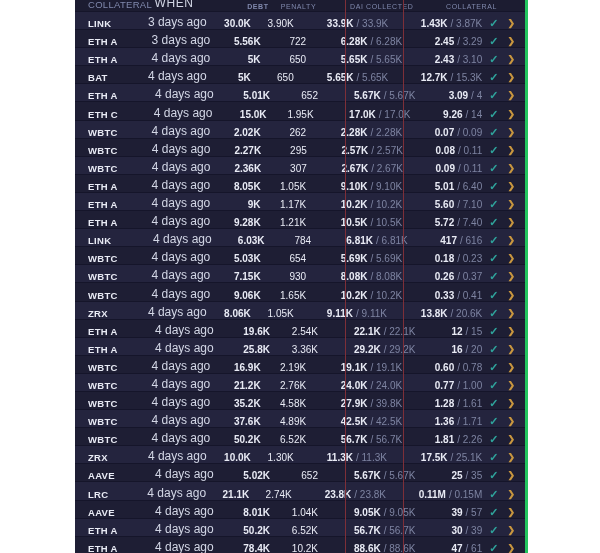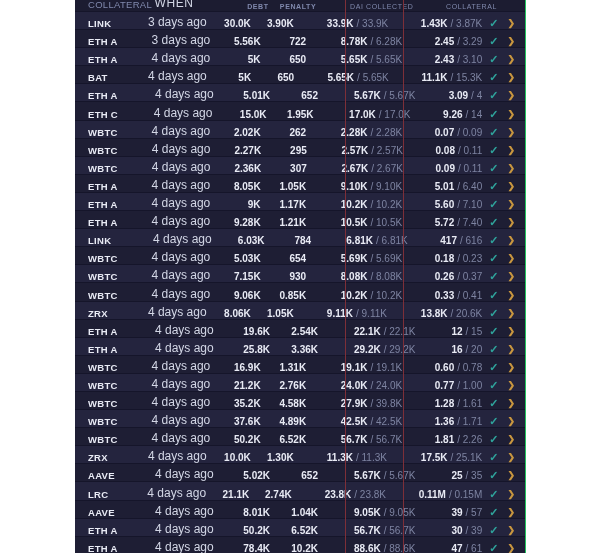--- a/index.html
+++ b/index.html
@@ -2,40 +2,40 @@
 <html><head>
 <meta charset="utf-8">
 <style>
   html,body{margin:0;padding:0;}
   body{
     width:600px;height:553px;background:#ffffff;overflow:hidden;
     font-family:"Liberation Sans", sans-serif;position:relative;
   }
   .table-wrap{
     position:absolute;left:75px;top:0;width:450px;height:553px;
-    background:#1c1c31;overflow:hidden;border-right:1px solid #22c55e;
+    background:#1c1c31;overflow:hidden;border-right:3px solid #22c55e;
   }
   .vline{position:absolute;top:0;bottom:0;width:1px;background:#7d2f38;z-index:5;}
   .vline.left{left:270px;}
   .vline.right{left:328px;}
   .hdr{
     display:flex;align-items:flex-end;height:10px;color:#8089ad;
     font-size:7px;letter-spacing:0.6px;text-transform:uppercase;
     padding-bottom:1px;
   }
   .row{
     display:flex;align-items:flex-end;height:18.1px;color:#e9ebf5;
     font-size:10px;box-sizing:border-box;border-top:1px solid #15152a;
   }
   .row:nth-child(odd){background:#24243e;}
   .row:nth-child(even){background:#1e1e34;}
   .c1{width:80px;padding-left:13px;box-sizing:border-box;font-weight:700;font-size:9.5px;letter-spacing:0.3px;}
   .c2{width:70px;color:#d3d7e6;font-size:12px;}
   .c3{width:45px;text-align:right;font-weight:700;}
-  .c4{width:48px;text-align:right;font-weight:700;}
+  .c4{width:48px;text-align:right;font-weight:400;}
   .sp{width:27px;}
   .c5{width:58px;padding-left:9px;box-sizing:border-box;white-space:nowrap;}
   .c6{flex:1;display:flex;justify-content:flex-end;align-items:center;padding-right:10px;white-space:nowrap;margin-left:45px;}
   .hdr .c1,.hdr .c2{font-weight:400;}
   .hdr .c5{padding-left:7px;}
   .hdr .c6{padding-right:28px;}
   .val{font-weight:700;}
   .sub{font-size:10px;color:#7e84a2;margin-left:3px;font-weight:400;}
   .check{color:#2fa39b;font-size:11px;margin-left:7px;font-weight:700;line-height:1;}
   .chev{color:#c9973f;font-size:9px;margin-left:9px;font-weight:700;line-height:1;cursor:pointer;}
@@ -75,21 +75,21 @@
       </div>
     </div>
 
     <div class="row">
       <div class="c1">ETH A</div>
       <div class="c2">3 days ago</div>
       <div class="c3">5.56K</div>
       <div class="c4">722</div>
       <div class="sp"></div>
       <div class="c5">
-        <span class="val">8.78K</span><span class="sub">/ 6.28K</span>
+        <span class="val">6.28K</span><span class="sub">/ 6.28K</span>
       </div>
       <div class="c6">
         <span class="val">2.45</span>
           <span class="sub">/ 3.29</span>
         <span class="check">✓</span>
         <span class="chev">❯</span>
       </div>
     </div>
 
     <div class="row">
@@ -112,21 +112,21 @@
     <div class="row">
       <div class="c1">BAT</div>
       <div class="c2">4 days ago</div>
       <div class="c3">5K</div>
       <div class="c4">650</div>
       <div class="sp"></div>
       <div class="c5">
         <span class="val">5.65K</span><span class="sub">/ 5.65K</span>
       </div>
       <div class="c6">
-        <span class="val">11.1K</span>
+        <span class="val">12.7K</span>
           <span class="sub">/ 15.3K</span>
         <span class="check">✓</span>
         <span class="chev">❯</span>
       </div>
     </div>
 
     <div class="row">
       <div class="c1">ETH A</div>
       <div class="c2">4 days ago</div>
       <div class="c3">5.01K</div>
@@ -310,21 +310,21 @@
           <span class="sub">/ 0.37</span>
         <span class="check">✓</span>
         <span class="chev">❯</span>
       </div>
     </div>
 
     <div class="row">
       <div class="c1">WBTC</div>
       <div class="c2">4 days ago</div>
       <div class="c3">9.06K</div>
-      <div class="c4">0.85K</div>
+      <div class="c4">1.65K</div>
       <div class="sp"></div>
       <div class="c5">
         <span class="val">10.2K</span><span class="sub">/ 10.2K</span>
       </div>
       <div class="c6">
         <span class="val">0.33</span>
           <span class="sub">/ 0.41</span>
         <span class="check">✓</span>
         <span class="chev">❯</span>
       </div>
@@ -378,21 +378,21 @@
           <span class="sub">/ 20</span>
         <span class="check">✓</span>
         <span class="chev">❯</span>
       </div>
     </div>
 
     <div class="row">
       <div class="c1">WBTC</div>
       <div class="c2">4 days ago</div>
       <div class="c3">16.9K</div>
-      <div class="c4">1.31K</div>
+      <div class="c4">2.19K</div>
       <div class="sp"></div>
       <div class="c5">
         <span class="val">19.1K</span><span class="sub">/ 19.1K</span>
       </div>
       <div class="c6">
         <span class="val">0.60</span>
           <span class="sub">/ 0.78</span>
         <span class="check">✓</span>
         <span class="chev">❯</span>
       </div>

